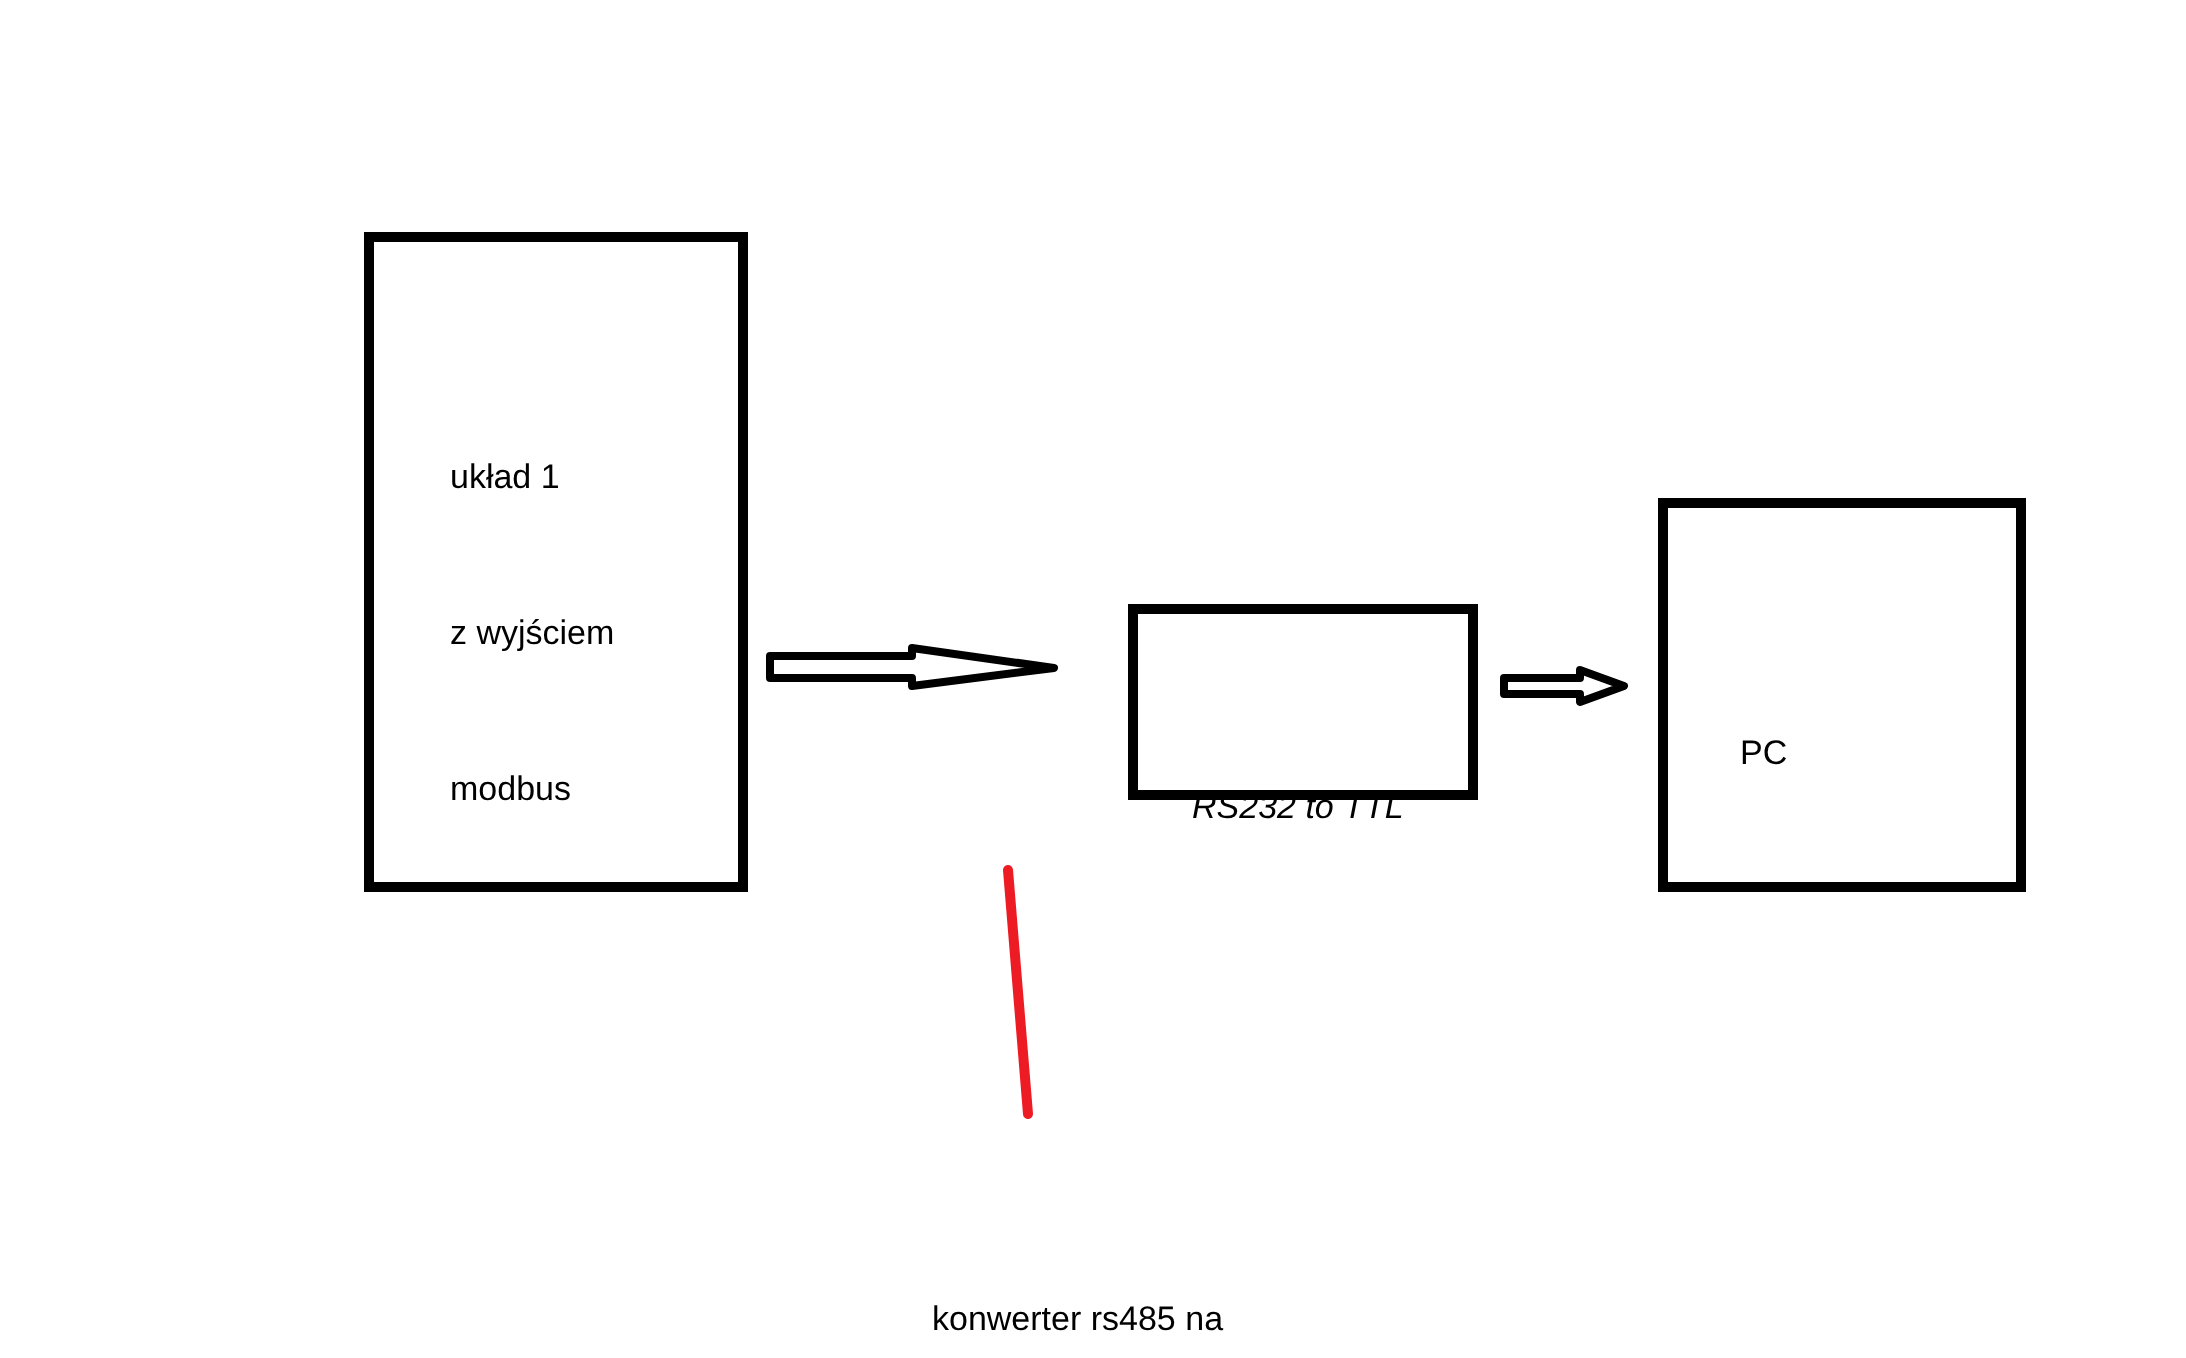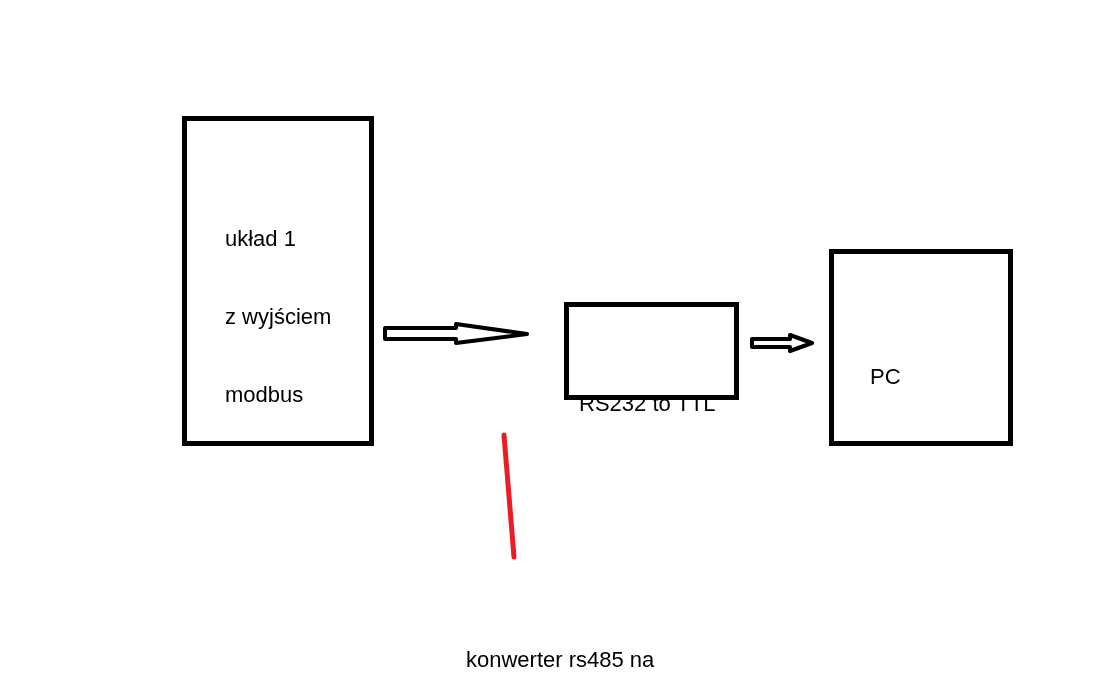--- a/index.html
+++ b/index.html
@@ -1,18 +1,18 @@
 <!DOCTYPE html>
 <html><head>
   <meta charset="utf-8">
   <style>
     html, body { margin: 0; padding: 0; background: #ffffff; }
     body { width: 1093px; height: 679px; position: relative; overflow: hidden; font-family: "Liberation Sans", sans-serif; }
     #canvas { position: absolute; left: 0; top: 0; }
-    .label { position: absolute; font-family: "Liberation Sans", sans-serif; font-size: 22px; color: #000; line-height: 26px; white-space: pre; }
+    .label { position: absolute; font-family: "Liberation Sans", sans-serif; font-size: 17px; color: #000; line-height: 26px; white-space: pre; }
   </style>
 </head>
 <body>
 
 <svg id="canvas" width="1093" height="679">
   <rect x="184.5" y="118.5" width="187" height="325" fill="none" stroke="#000" stroke-width="5"></rect>
   <rect x="566.5" y="304.5" width="170" height="93" fill="none" stroke="#000" stroke-width="5"></rect>
   <rect x="831.5" y="251.5" width="179" height="192" fill="none" stroke="#000" stroke-width="5"></rect>
 
   <polygon points="385,328 456,328 456,324 527,334 456,343 456,339 385,339" fill="#fff" stroke="#000" stroke-width="4" stroke-linejoin="round"></polygon>
@@ -20,21 +20,21 @@
 
   <line id="pointer-line" x1="504" y1="435" x2="514" y2="557" stroke="#ed1c24" stroke-width="5" stroke-linecap="round"></line>
 </svg>
 
 <div class="label" style="left:225px; top:174px;">
   <div>układ 1</div>
   <div>z wyjściem</div>
   <div>modbus</div>
 </div>
 
-<div class="label" style="left:579px; top:339px;">
+<div class="label" style="left:596px; top:339px;font-style:italic;">
   <div>RS232 to TTL</div>
 </div>
 
 <div class="label" style="left:870px; top:312px;">
   <div>PC</div>
 </div>
 
 <div class="label" style="left:466px; top:595px;">
   <div>konwerter rs485 na</div>
   

